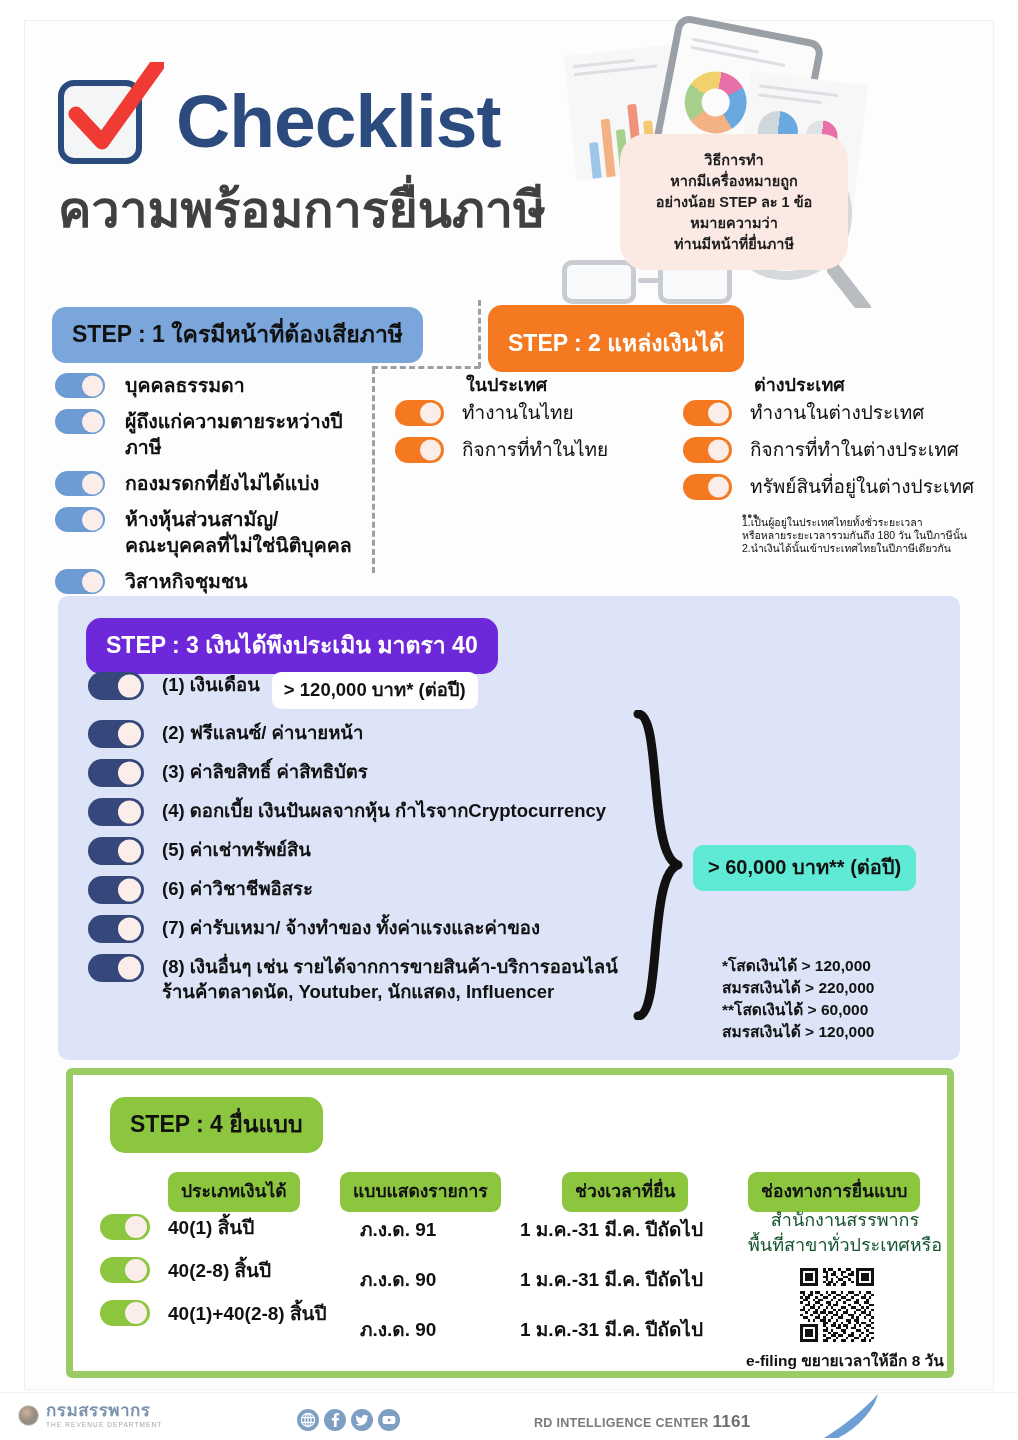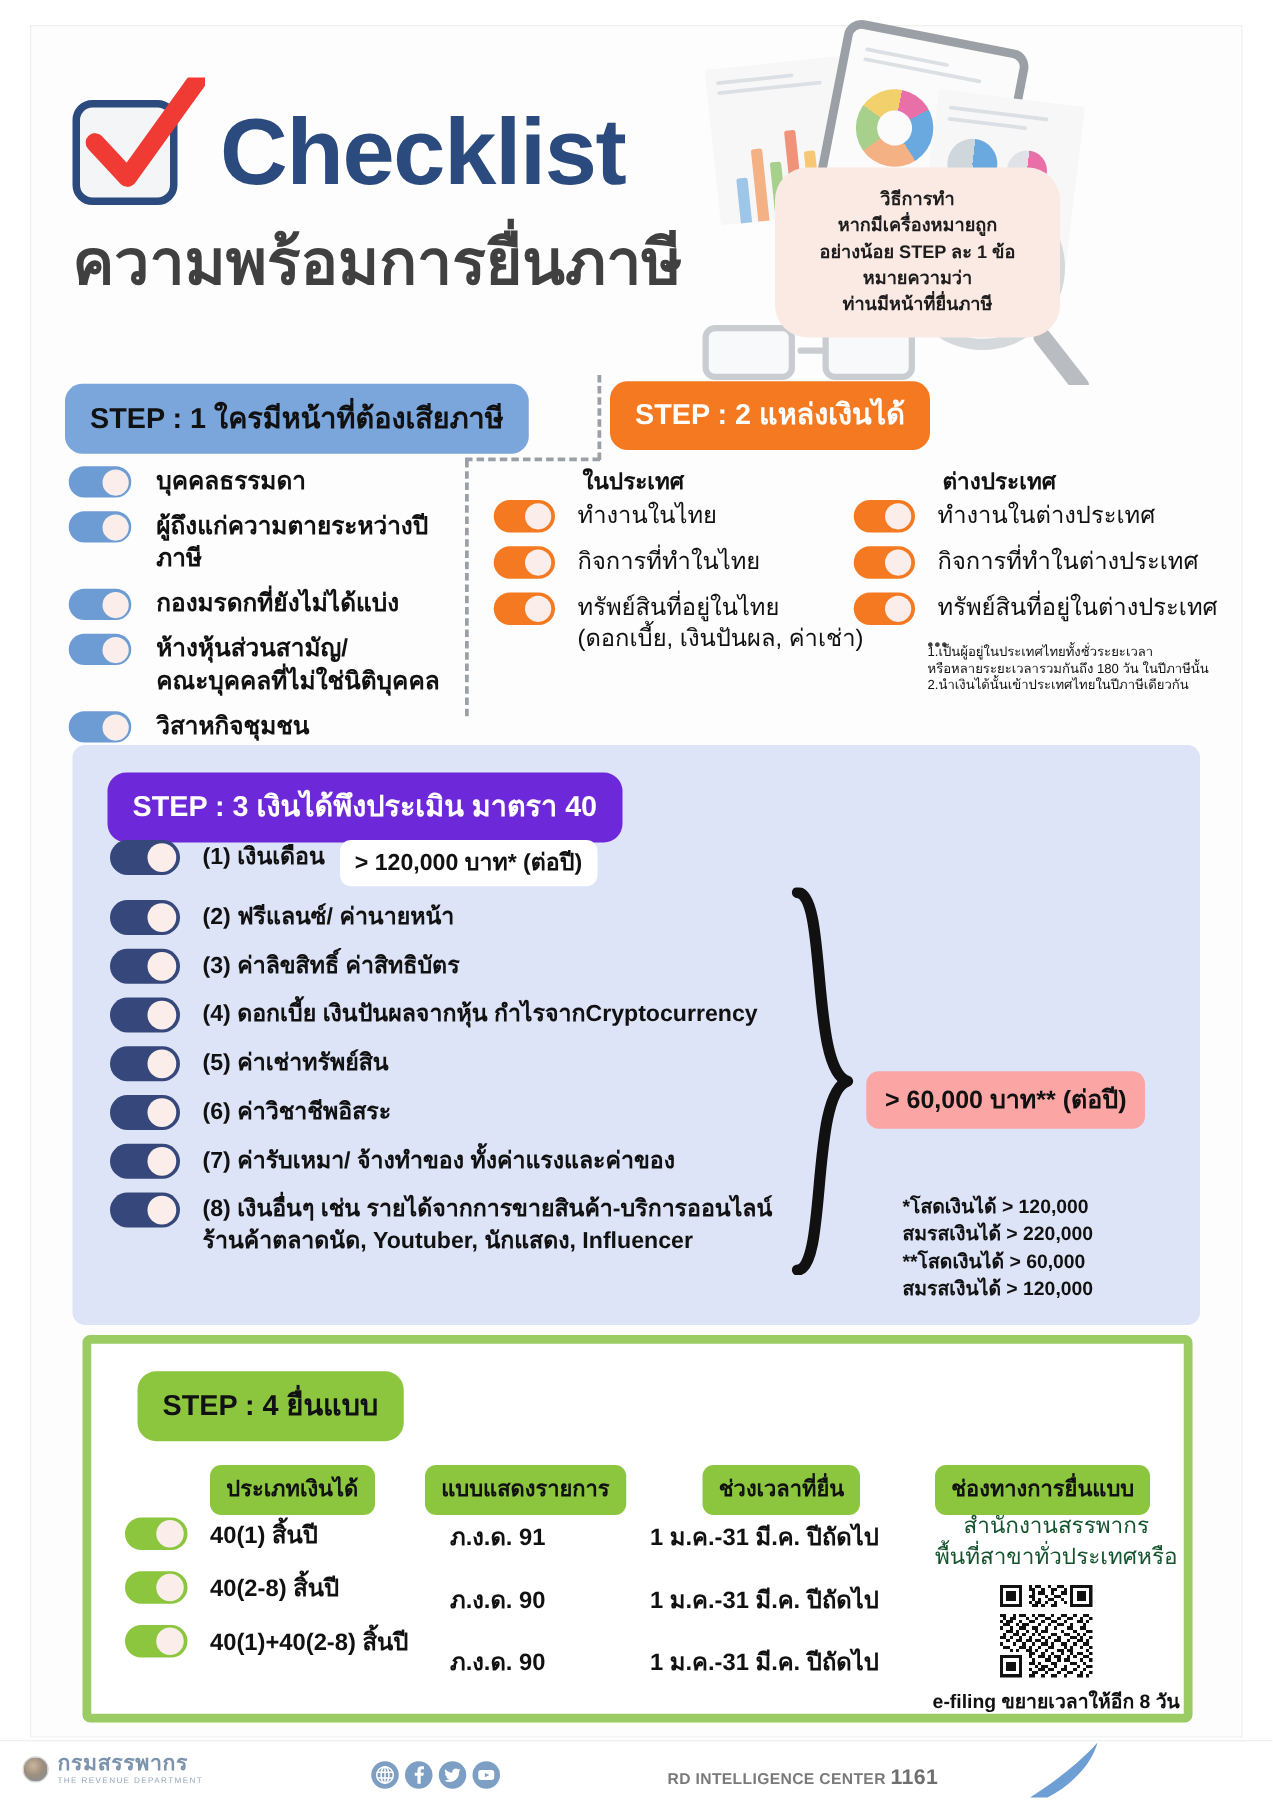--- a/index.html
+++ b/index.html
@@ -97,21 +97,21 @@
   .pill-orange { background: #f47920; color: #fff; }
   .pill-navy { background: #6d28d9; color: #fff; }
   .pill-green { background: #8cc63f; color: #111; }
 
   #step1-pill {
     position: absolute; left: 52px; top: 307px;
     padding: 9px 20px 11px 20px; font-size: 23px; border-radius: 14px;
   }
   #step2-pill {
     position: absolute; left: 488px; top: 305px;
-    padding: 8px 20px 11px 20px; font-size: 23px; border-radius: 14px;
+    padding: 20px 20px 11px 20px; font-size: 23px; border-radius: 14px;
   }
 
   
   .tg {
     position: relative; display: inline-block; flex: 0 0 auto;
     border-radius: 999px;
   }
   .tg .knob {
     position: absolute; top: 50%; transform: translateY(-50%);
     border-radius: 50%; background: #fbeeea;
@@ -175,24 +175,23 @@
   #step3-list { position: absolute; left: 88px; top: 672px; width: 560px; }
   #step3-list .row { margin-bottom: 11px; align-items: flex-start; }
   #step3-list .lbl { margin-left: 18px; font-size: 18.5px; font-weight: bold; line-height: 25px; white-space: pre-line; }
   .amount-chip {
     display: inline-block; background: #ffffff; border-radius: 9px;
     padding: 3px 12px 5px 12px; font-size: 18.5px; font-weight: bold; color: #111;
     margin-left: 12px; white-space: nowrap;
   }
   #s3-amount2 {
     position: absolute; left: 693px; top: 845px;
-    background: #fca5a5; border-radius: 10px;
+    background: #5eead4; border-radius: 10px;
     padding: 6px 15px 8px 15px; font-size: 20px; font-weight: bold; color: #111;
     white-space: nowrap;
-    margin-top: 12px;
   }
   #s3-brace { position: absolute; left: 632px; top: 710px; width: 56px; height: 310px; }
   #s3-notes {
     position: absolute; left: 722px; top: 955px; width: 250px;
     font-size: 15.5px; font-weight: bold; color: #111; line-height: 22px;
     white-space: pre-line;
   }
 
   
   #step4-box {
@@ -369,27 +368,20 @@
       <span class="tg tg-orange">
           <span class="knob"></span>
         </span>
       <span class="lbl">ทำงานในไทย</span>
     </div>
     <div class="row">
       <span class="tg tg-orange">
           <span class="knob"></span>
         </span>
       <span class="lbl">กิจการที่ทำในไทย</span>
-    </div>
-    <div class="row">
-      <span class="tg tg-orange">
-          <span class="knob"></span>
-        </span>
-      <span class="lbl">ทรัพย์สินที่อยู่ในไทย
-(ดอกเบี้ย, เงินปันผล, ค่าเช่า)</span>
     </div>
   </div>
 
   <div id="s2-list-out">
     <div class="row">
       <span class="tg tg-orange">
           <span class="knob"></span>
         </span>
       <span class="lbl">ทำงานในต่างประเทศ</span>
     </div>

